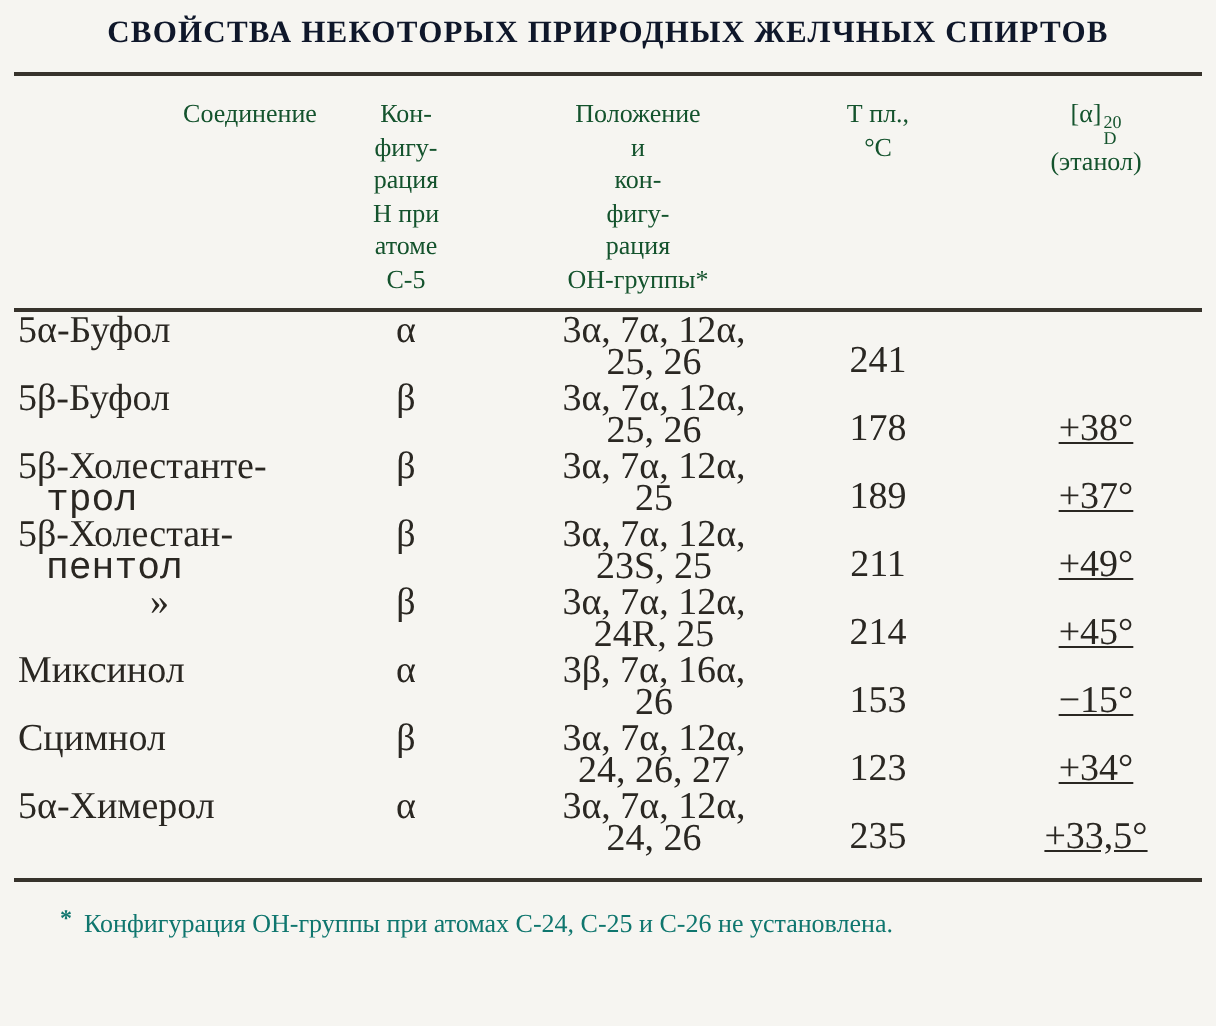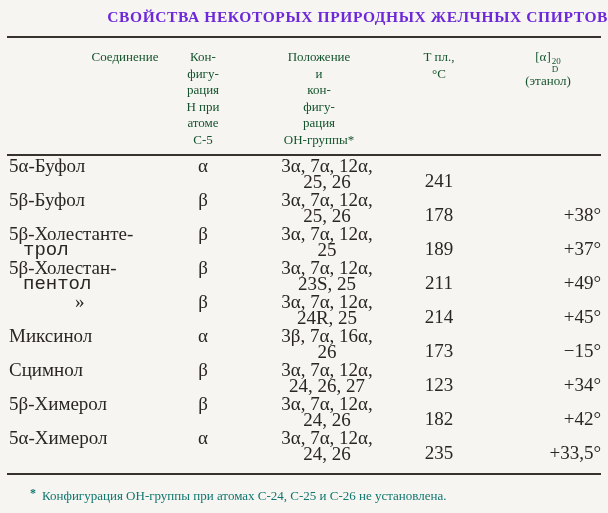--- a/index.html
+++ b/index.html
@@ -7,26 +7,26 @@
     width: 608px;
     height: 513px;
     background: #f6f5f1;
     color: #2a2722;
     font-family: "Liberation Serif", "DejaVu Serif", serif;
     overflow: hidden;
     box-sizing: border-box;
   }
   .title {
     padding-top: 7px;
-    text-align: right;
+    text-align: center;
     font-weight: bold;
     font-size: 15.5px;
     line-height: 20px;
     letter-spacing: 0.6px;
-    color: #6d28d9;
+    color: #0f172a;
   }
   .rule {
     border: none;
     border-top: 2.5px solid #37332c;
     margin: 0 7px;
   }
   .rule-top { margin-top: 9px; }
   .rule-bottom { margin-top: 11px; border-top-width: 2px; }
 
   table.props {
@@ -53,21 +53,21 @@
     padding: 2px 0 0 0;
     vertical-align: top;
     color: #2a2722;
   }
   td.c1 { text-align: left; padding-left: 2px; }
   td.c1 .l2 { padding-left: 14px; font-family: Liberation Mono, monospace; }
   td.c1.ditto .l1 { padding-left: 66px; }
   td.c2 { text-align: center; }
   td.c3 { text-align: center; padding-left: 16px; }
   td.c4 { text-align: center; vertical-align: bottom; padding-bottom: 1px; }
-  td.c5 { text-align: right; vertical-align: bottom; padding-bottom: 1px; padding-left: 16px; }
+  td.c5 { text-align: center; vertical-align: bottom; padding-bottom: 1px; padding-left: 16px; text-decoration: underline; }
 
   .supsub {
     display: inline-flex;
     flex-direction: column;
     align-items: flex-start;
     font-size: 9px;
     line-height: 7.5px;
     vertical-align: -3px;
     padding-left: 1px;
   }
@@ -208,51 +208,38 @@
       <tr>
         <td class="c1">
           <div class="l1">Миксинол</div>
           <div class="l2"></div>
         </td>
         <td class="c2">α</td>
         <td class="c3">
           <div>3β, 7α, 16α,</div>
           <div>26</div>
         </td>
-        <td class="c4">173</td>
+        <td class="c4">153</td>
         <td class="c5">−15°</td>
       </tr>
 
       <tr>
         <td class="c1">
           <div class="l1">Сцимнол</div>
           <div class="l2"></div>
         </td>
         <td class="c2">β</td>
         <td class="c3">
           <div>3α, 7α, 12α,</div>
           <div>24, 26, 27</div>
         </td>
         <td class="c4">123</td>
         <td class="c5">+34°</td>
       </tr>
 
-      <tr>
-        <td class="c1">
-          <div class="l1">5β-Химерол</div>
-          <div class="l2"></div>
-        </td>
-        <td class="c2">β</td>
-        <td class="c3">
-          <div>3α, 7α, 12α,</div>
-          <div>24, 26</div>
-        </td>
-        <td class="c4">182</td>
-        <td class="c5">+42°</td>
-      </tr>
 
       <tr>
         <td class="c1">
           <div class="l1">5α-Химерол</div>
           <div class="l2"></div>
         </td>
         <td class="c2">α</td>
         <td class="c3">
           <div>3α, 7α, 12α,</div>
           <div>24, 26</div>

